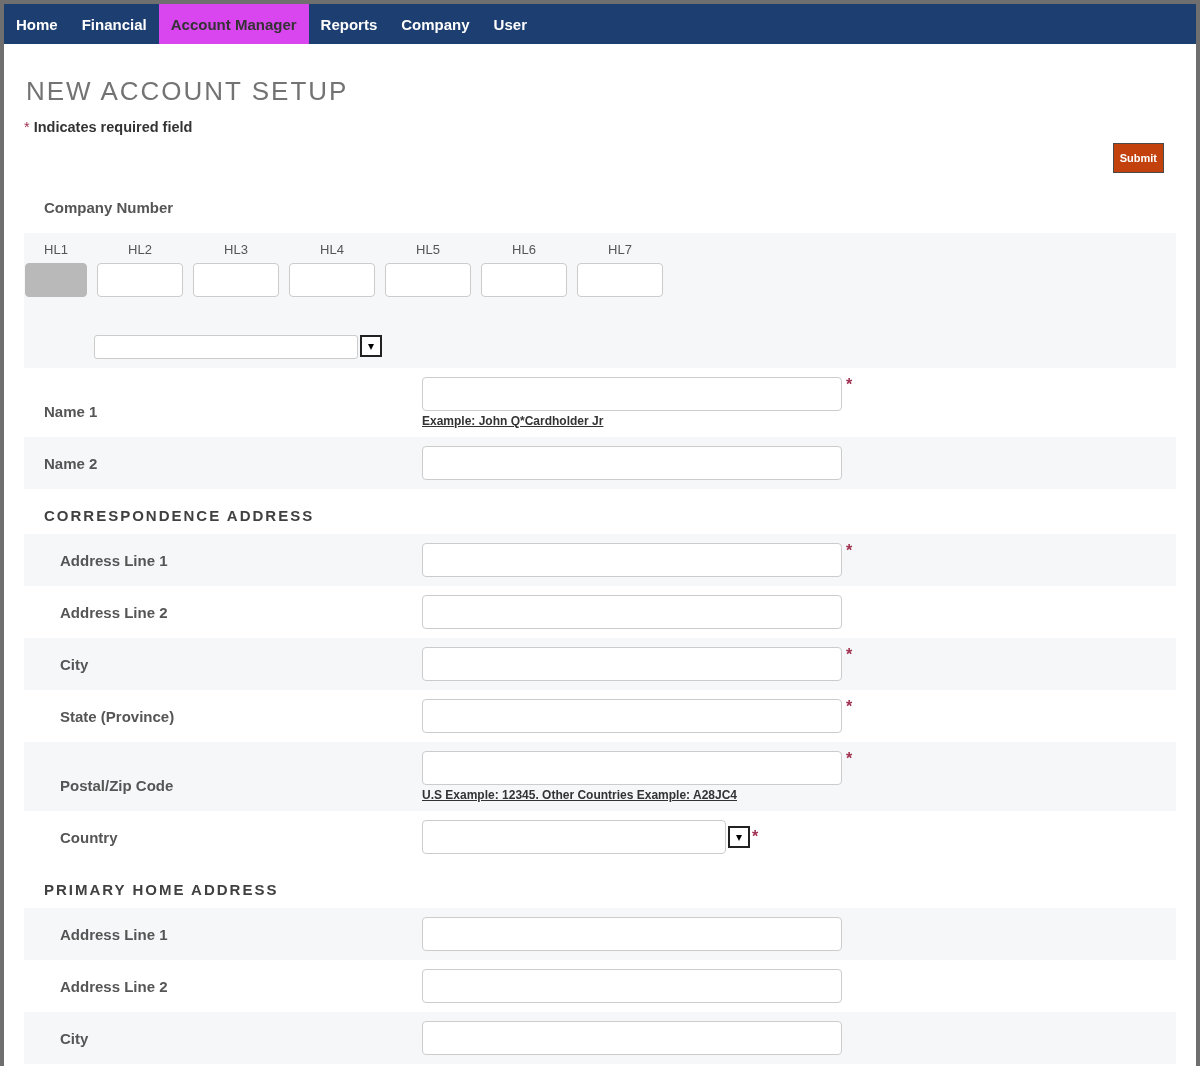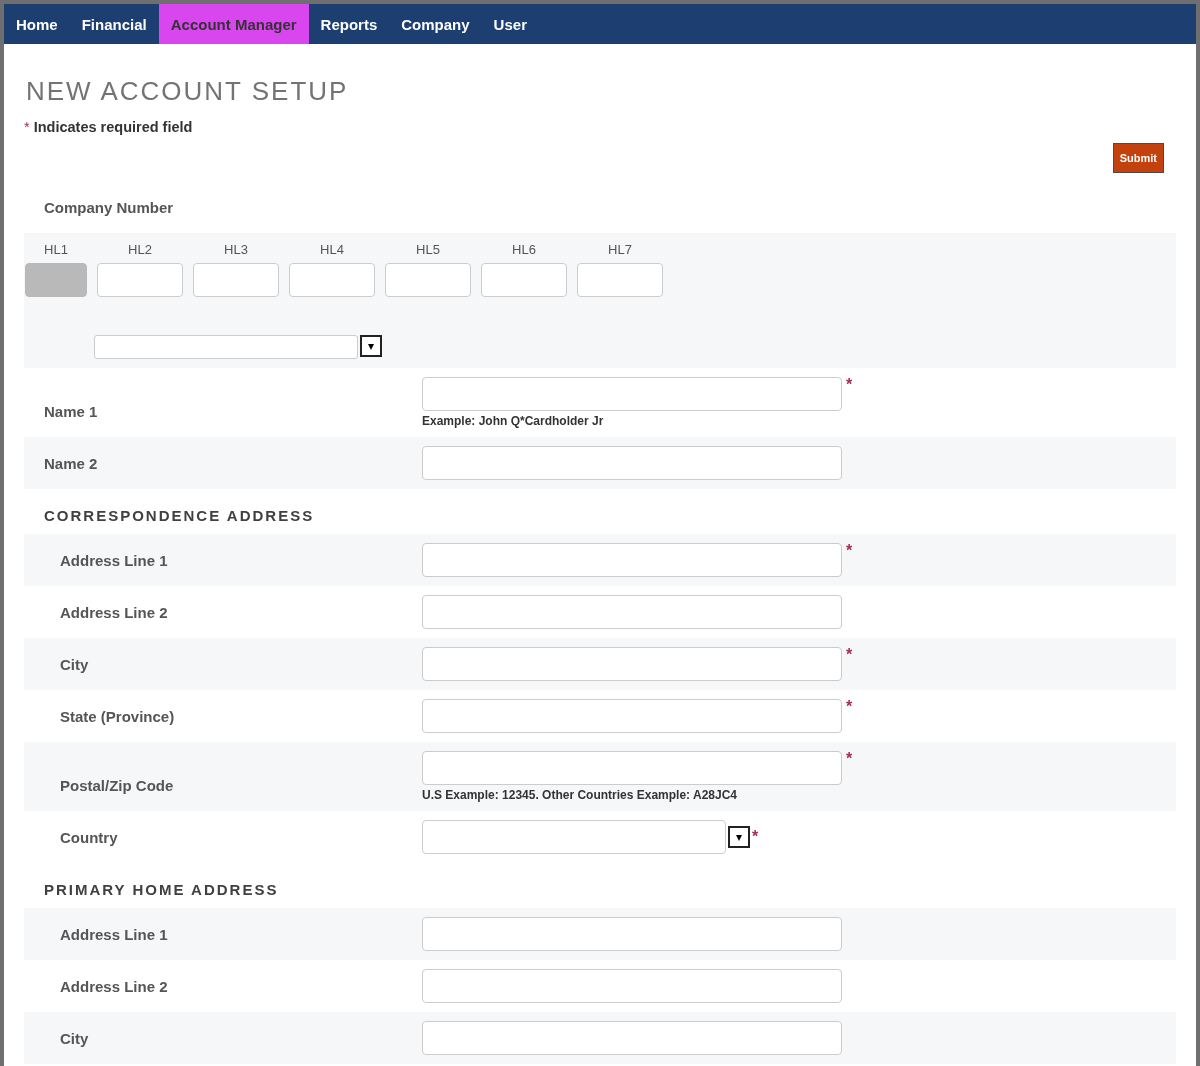--- a/index.html
+++ b/index.html
@@ -28,21 +28,21 @@
 .row.shaded { background: #f6f7f8; }
 .row .label-cell { width: 398px; padding-left: 20px; font-weight: bold; color: #555; font-size: 15px; display:flex; align-items:center; min-height: 34px;}
 .row .label-cell.indent { padding-left: 36px; }
 .row .value-cell { flex: 1; position: relative; }
 
 .field-group { display: flex; flex-direction: column; }
 .inline-req { display: flex; align-items: flex-start; gap: 4px; }
 .star-mark { color: #a03050; font-weight: bold; font-size: 16px; line-height: 16px; }
 
 .text-input { width: 420px; height: 34px; border: 1px solid #ccc; border-radius: 4px; padding: 6px 8px; font-size: 14px; }
-.hint { font-size: 12px; color: #333; margin-top: 3px; font-weight: bold;}
+.hint { font-size: 12px; color: #333; margin-top: 3px; font-weight: bold; text-decoration: underline;}
 
 
 .hl-wrap { display: flex; flex-direction: column; gap: 30px; }
 .hl-row { display: flex; gap: 8px; }
 .hl-col { display: flex; flex-direction: column; align-items: center; width: 88px; }
 .hl-header { font-size: 13px; color: #555; margin-bottom: 6px; font-weight: normal;}
 .hl-input { width: 86px; height: 34px; border: 1px solid #ccc; border-radius: 4px; font-size: 14px; text-align:center; }
 .hl-input.disabled { background: #b9b9b9; border-color:#b9b9b9; }
 .hl-x { width: 64px; }
 .hl-x .hl-input { width: 62px; }

